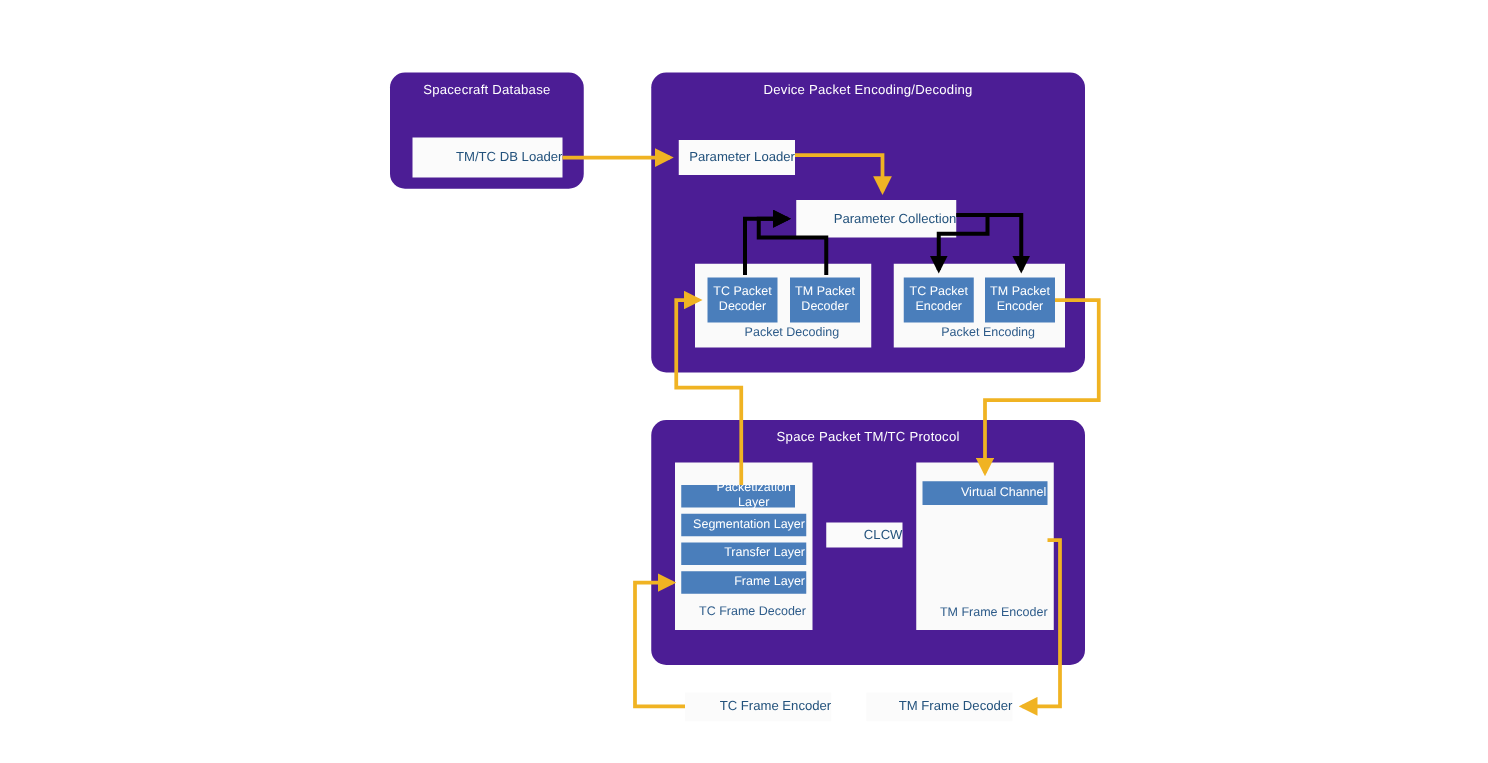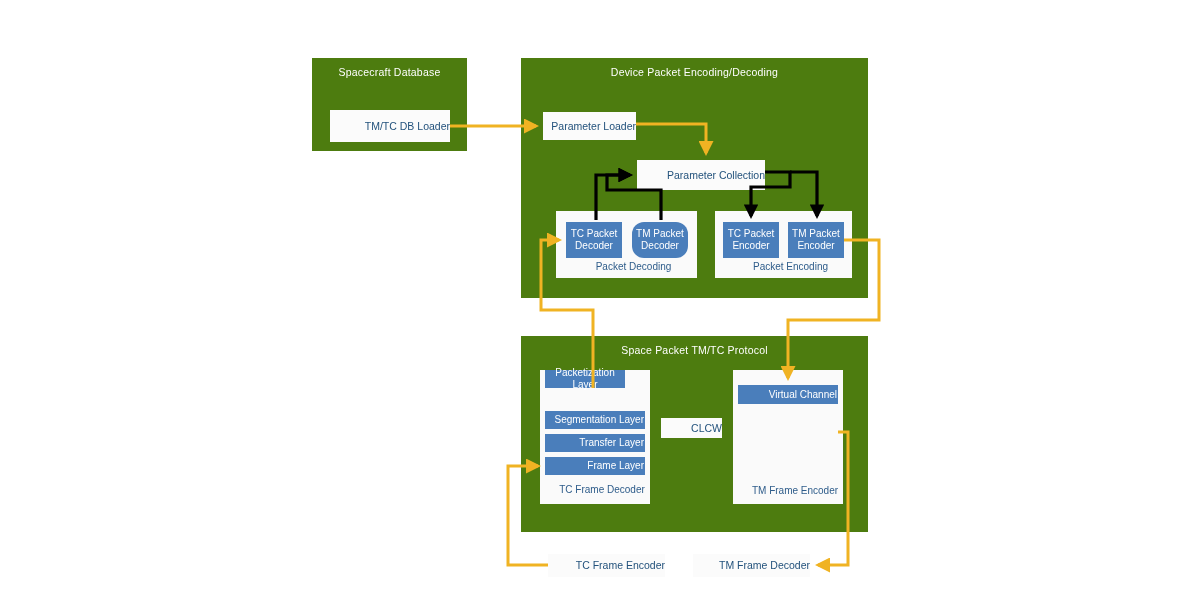--- a/index.html
+++ b/index.html
@@ -23,22 +23,23 @@
   .svg-layer {
     position: absolute;
     left: 0; top: 0;
     width: 1190px;
     height: 610px;
     pointer-events: none;
   }
   
   .panel {
     position: absolute;
-    background: #4d7c0f;
-    box-sizing: border-box;
+    background: #4c1d95;
+    box-sizing: border-box;
+    border-radius: 12px;
   }
   .panel-title {
     position: absolute;
     left: 0;
     right: 0;
     top: 8px;
     text-align: center;
     color: #ffffff;
     font-size: 10.5px;
     letter-spacing: 0.2px;
@@ -110,42 +111,42 @@
   <div class="leaf-white" style="left:637px; top:160px; width:128px; height:30px;">
     <span>Parameter Collection</span>
   </div>
 
   <div class="white-box" style="left:556px; top:211px; width:141px; height:67px;">
     <div class="white-box-label" style="bottom:6px;">Packet Decoding</div>
   </div>
   <div class="leaf-blue" style="left:566px; top:222px; width:56px; height:36px;">
     <span>TC Packet Decoder</span>
   </div>
-  <div class="leaf-blue" style="left:632px; top:222px; width:56px; height:36px;border-radius:12px;">
+  <div class="leaf-blue" style="left:632px; top:222px; width:56px; height:36px;">
     <span>TM Packet Decoder</span>
   </div>
 
   <div class="white-box" style="left:715px; top:211px; width:137px; height:67px;">
     <div class="white-box-label" style="bottom:6px;">Packet Encoding</div>
   </div>
   <div class="leaf-blue" style="left:723px; top:222px; width:56px; height:36px;">
     <span>TC Packet Encoder</span>
   </div>
   <div class="leaf-blue" style="left:788px; top:222px; width:56px; height:36px;">
     <span>TM Packet Encoder</span>
   </div>
 
   <div class="panel" style="left:521px; top:336px; width:347px; height:196px;">
     <div class="panel-title">Space Packet TM/TC Protocol</div>
   </div>
 
   <div class="white-box" style="left:540px; top:370px; width:110px; height:134px;">
     <div class="white-box-label" style="bottom:9px;">TC Frame Decoder</div>
   </div>
-  <div class="leaf-blue" style="left:545px; top:370px; width:80px; height:18px;">
+  <div class="leaf-blue" style="left:545px; top:388px; width:91px; height:18px;padding-left:26px;">
     <span>Packetization Layer</span>
   </div>
   <div class="leaf-blue" style="left:545px; top:411px; width:100px; height:18px;">
     <span>Segmentation Layer</span>
   </div>
   <div class="leaf-blue" style="left:545px; top:434px; width:100px; height:18px;">
     <span>Transfer Layer</span>
   </div>
   <div class="leaf-blue" style="left:545px; top:457px; width:100px; height:18px;">
     <span>Frame Layer</span>

